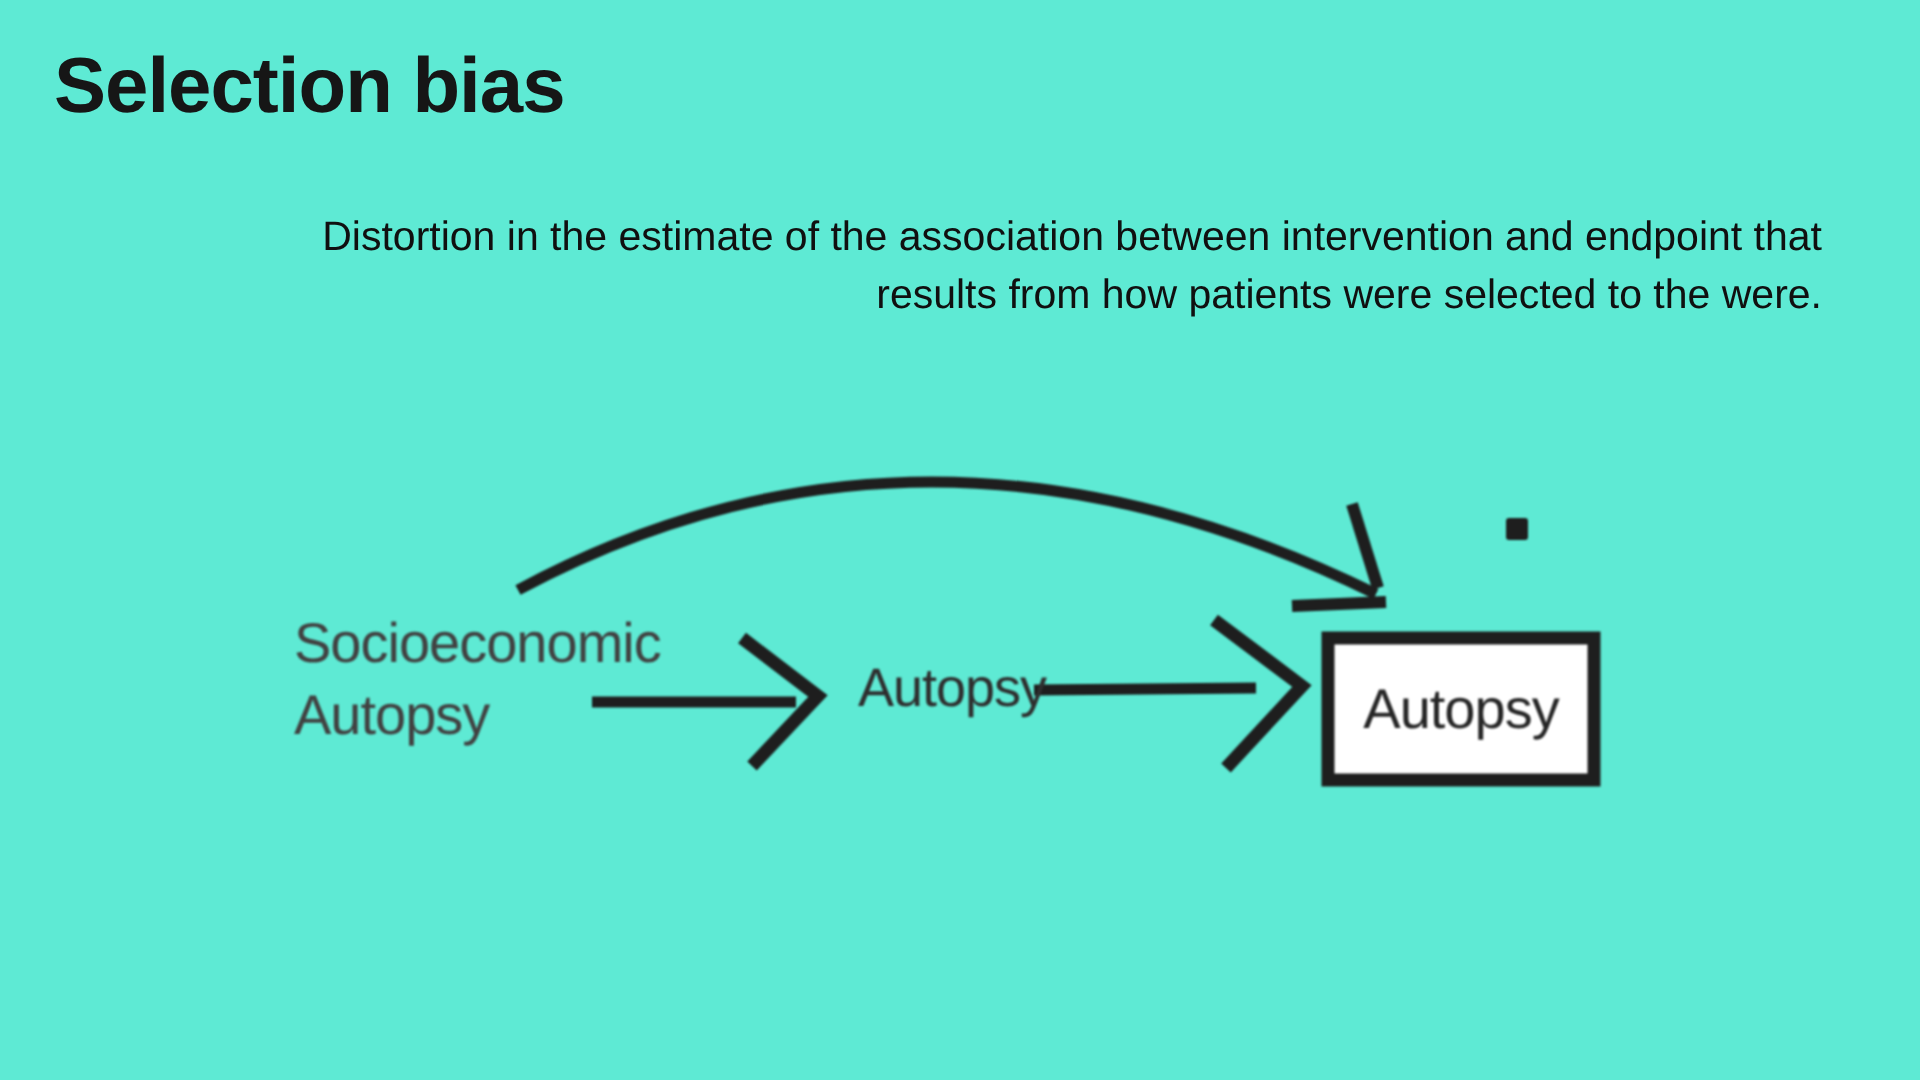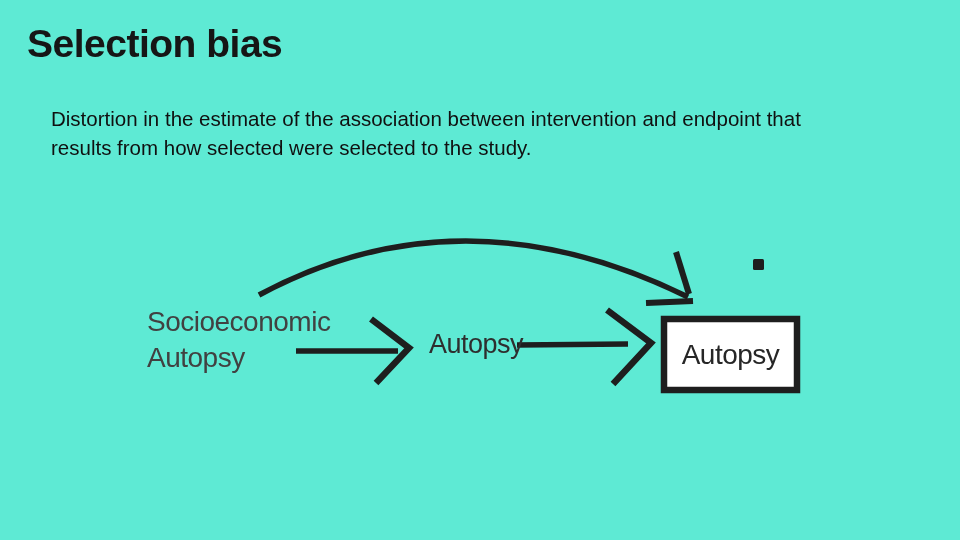--- a/index.html
+++ b/index.html
@@ -21,21 +21,21 @@
     white-space:nowrap;
   }
   .body-text{
     position:absolute;
     left:51px;top:105px;
     width:860px;
     font-size:20.5px;
     line-height:28.5px;
     color:#101010;
   }
-  .body-line{white-space:nowrap;}
+  .body-line{white-space:nowrap;text-align:right;}
   .diagram{
     position:absolute;
     left:0;top:0;width:960px;height:540px;
     filter:blur(0.45px);
   }
   .diagram svg{position:absolute;left:0;top:0;}
   .diag-label{
     position:absolute;
     color:#3f3f3f;
     letter-spacing:-0.5px;
@@ -65,21 +65,21 @@
 </style>
 </head>
 <body>
 
 <div class="slide">
 
   <div class="slide-title">Selection bias</div>
 
   <div class="body-text">
     <div class="body-line">Distortion in the estimate of the association between intervention and endpoint that</div>
-    <div class="body-line">results from how selected were selected to the study.</div>
+    <div class="body-line">results from how patients were selected to the were.</div>
   </div>
 
   <div class="diagram">
 
     <svg width="960" height="540" viewBox="0 0 960 540">
       <g fill="none" stroke="#1e1e1e" stroke-linecap="butt" stroke-linejoin="miter">
 
         <g>
           <path d="M296,351 L398,351" stroke-width="5.5"></path>
           <path d="M371,319 L409,348 L376,383" stroke-width="6.5"></path>

